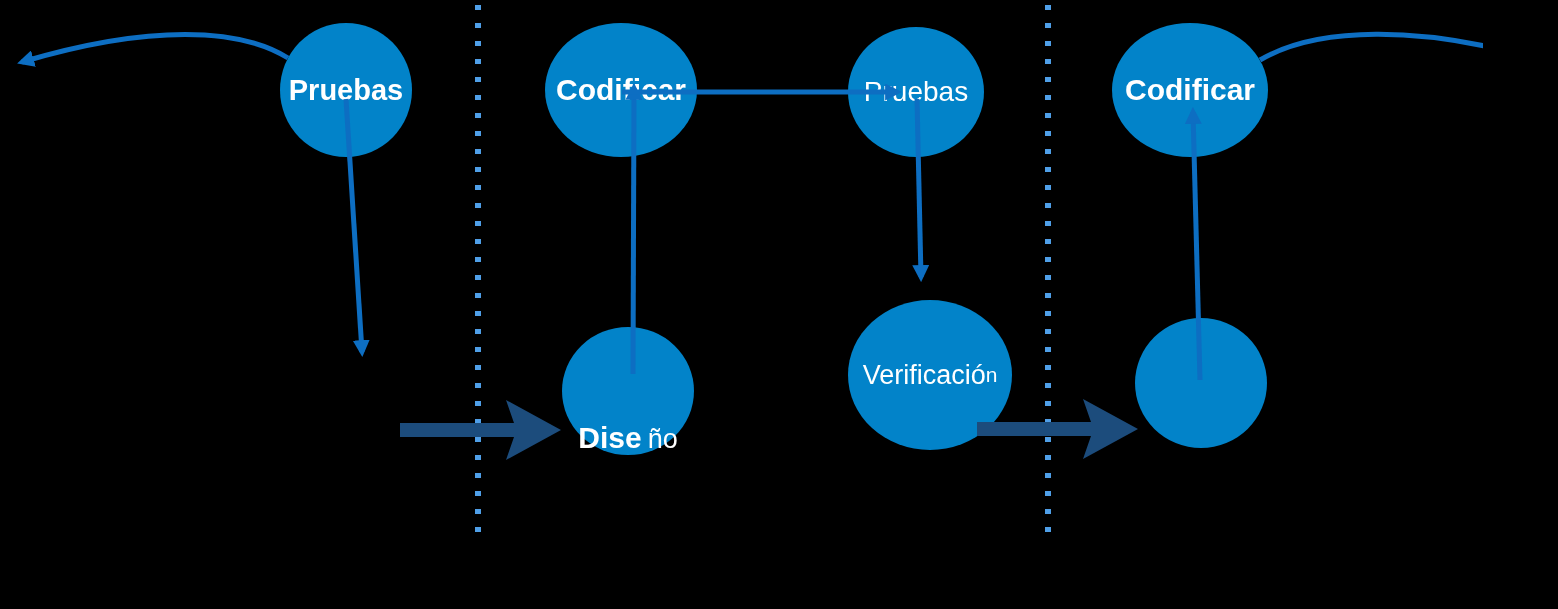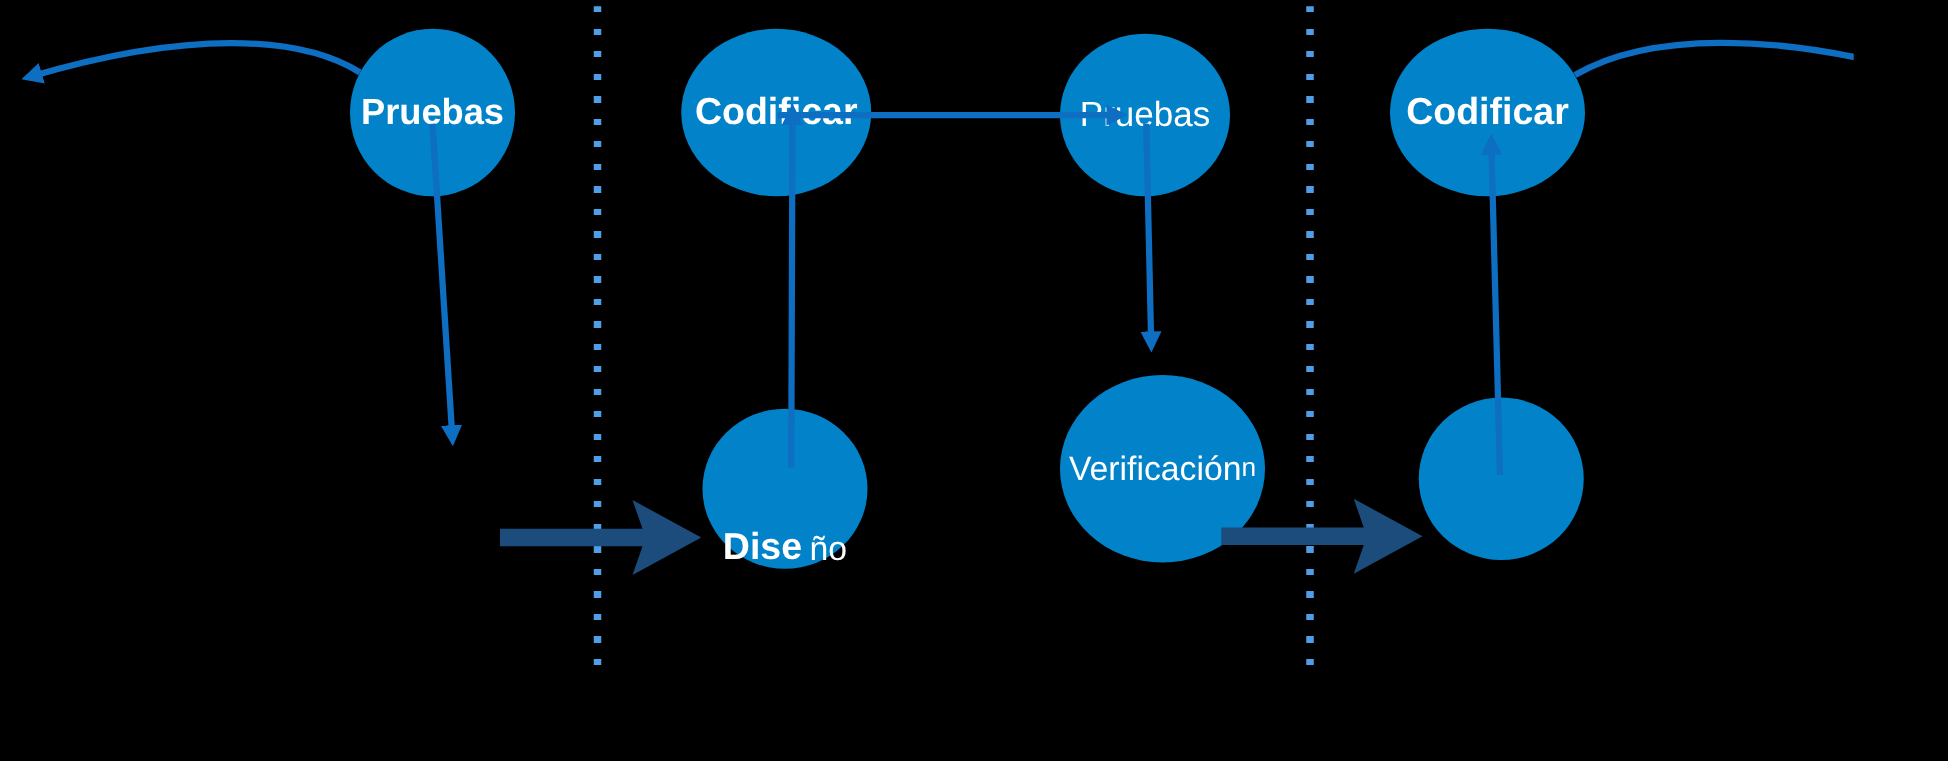--- a/index.html
+++ b/index.html
@@ -67,21 +67,21 @@
     <span class="lbl-big-bold">Codificar</span>
   </div>
   <div class="node" style="left:848px;top:27px;width:136px;height:130px;">
     <span class="lbl-reg" style="font-size:28px;">Pruebas</span>
   </div>
   <div class="node" style="left:562px;top:327px;width:132px;height:128px;align-items:flex-end;">
     <span class="lbl-big-bold">Dise</span>
     <span class="lbl-reg gap-left">ño</span>
   </div>
   <div class="node" style="left:848px;top:300px;width:164px;height:150px;">
-    <span class="lbl-reg">Verificación</span>
+    <span class="lbl-reg">Verificació</span>
     <span class="lbl-small">n</span>
   </div>
 
   <div class="node" style="left:1112px;top:23px;width:156px;height:134px;">
     <span class="lbl-big-bold">Codificar</span>
   </div>
   <div class="node" style="left:1135px;top:318px;width:132px;height:130px;">
     <span class="lbl-reg"></span>
   </div>
 

